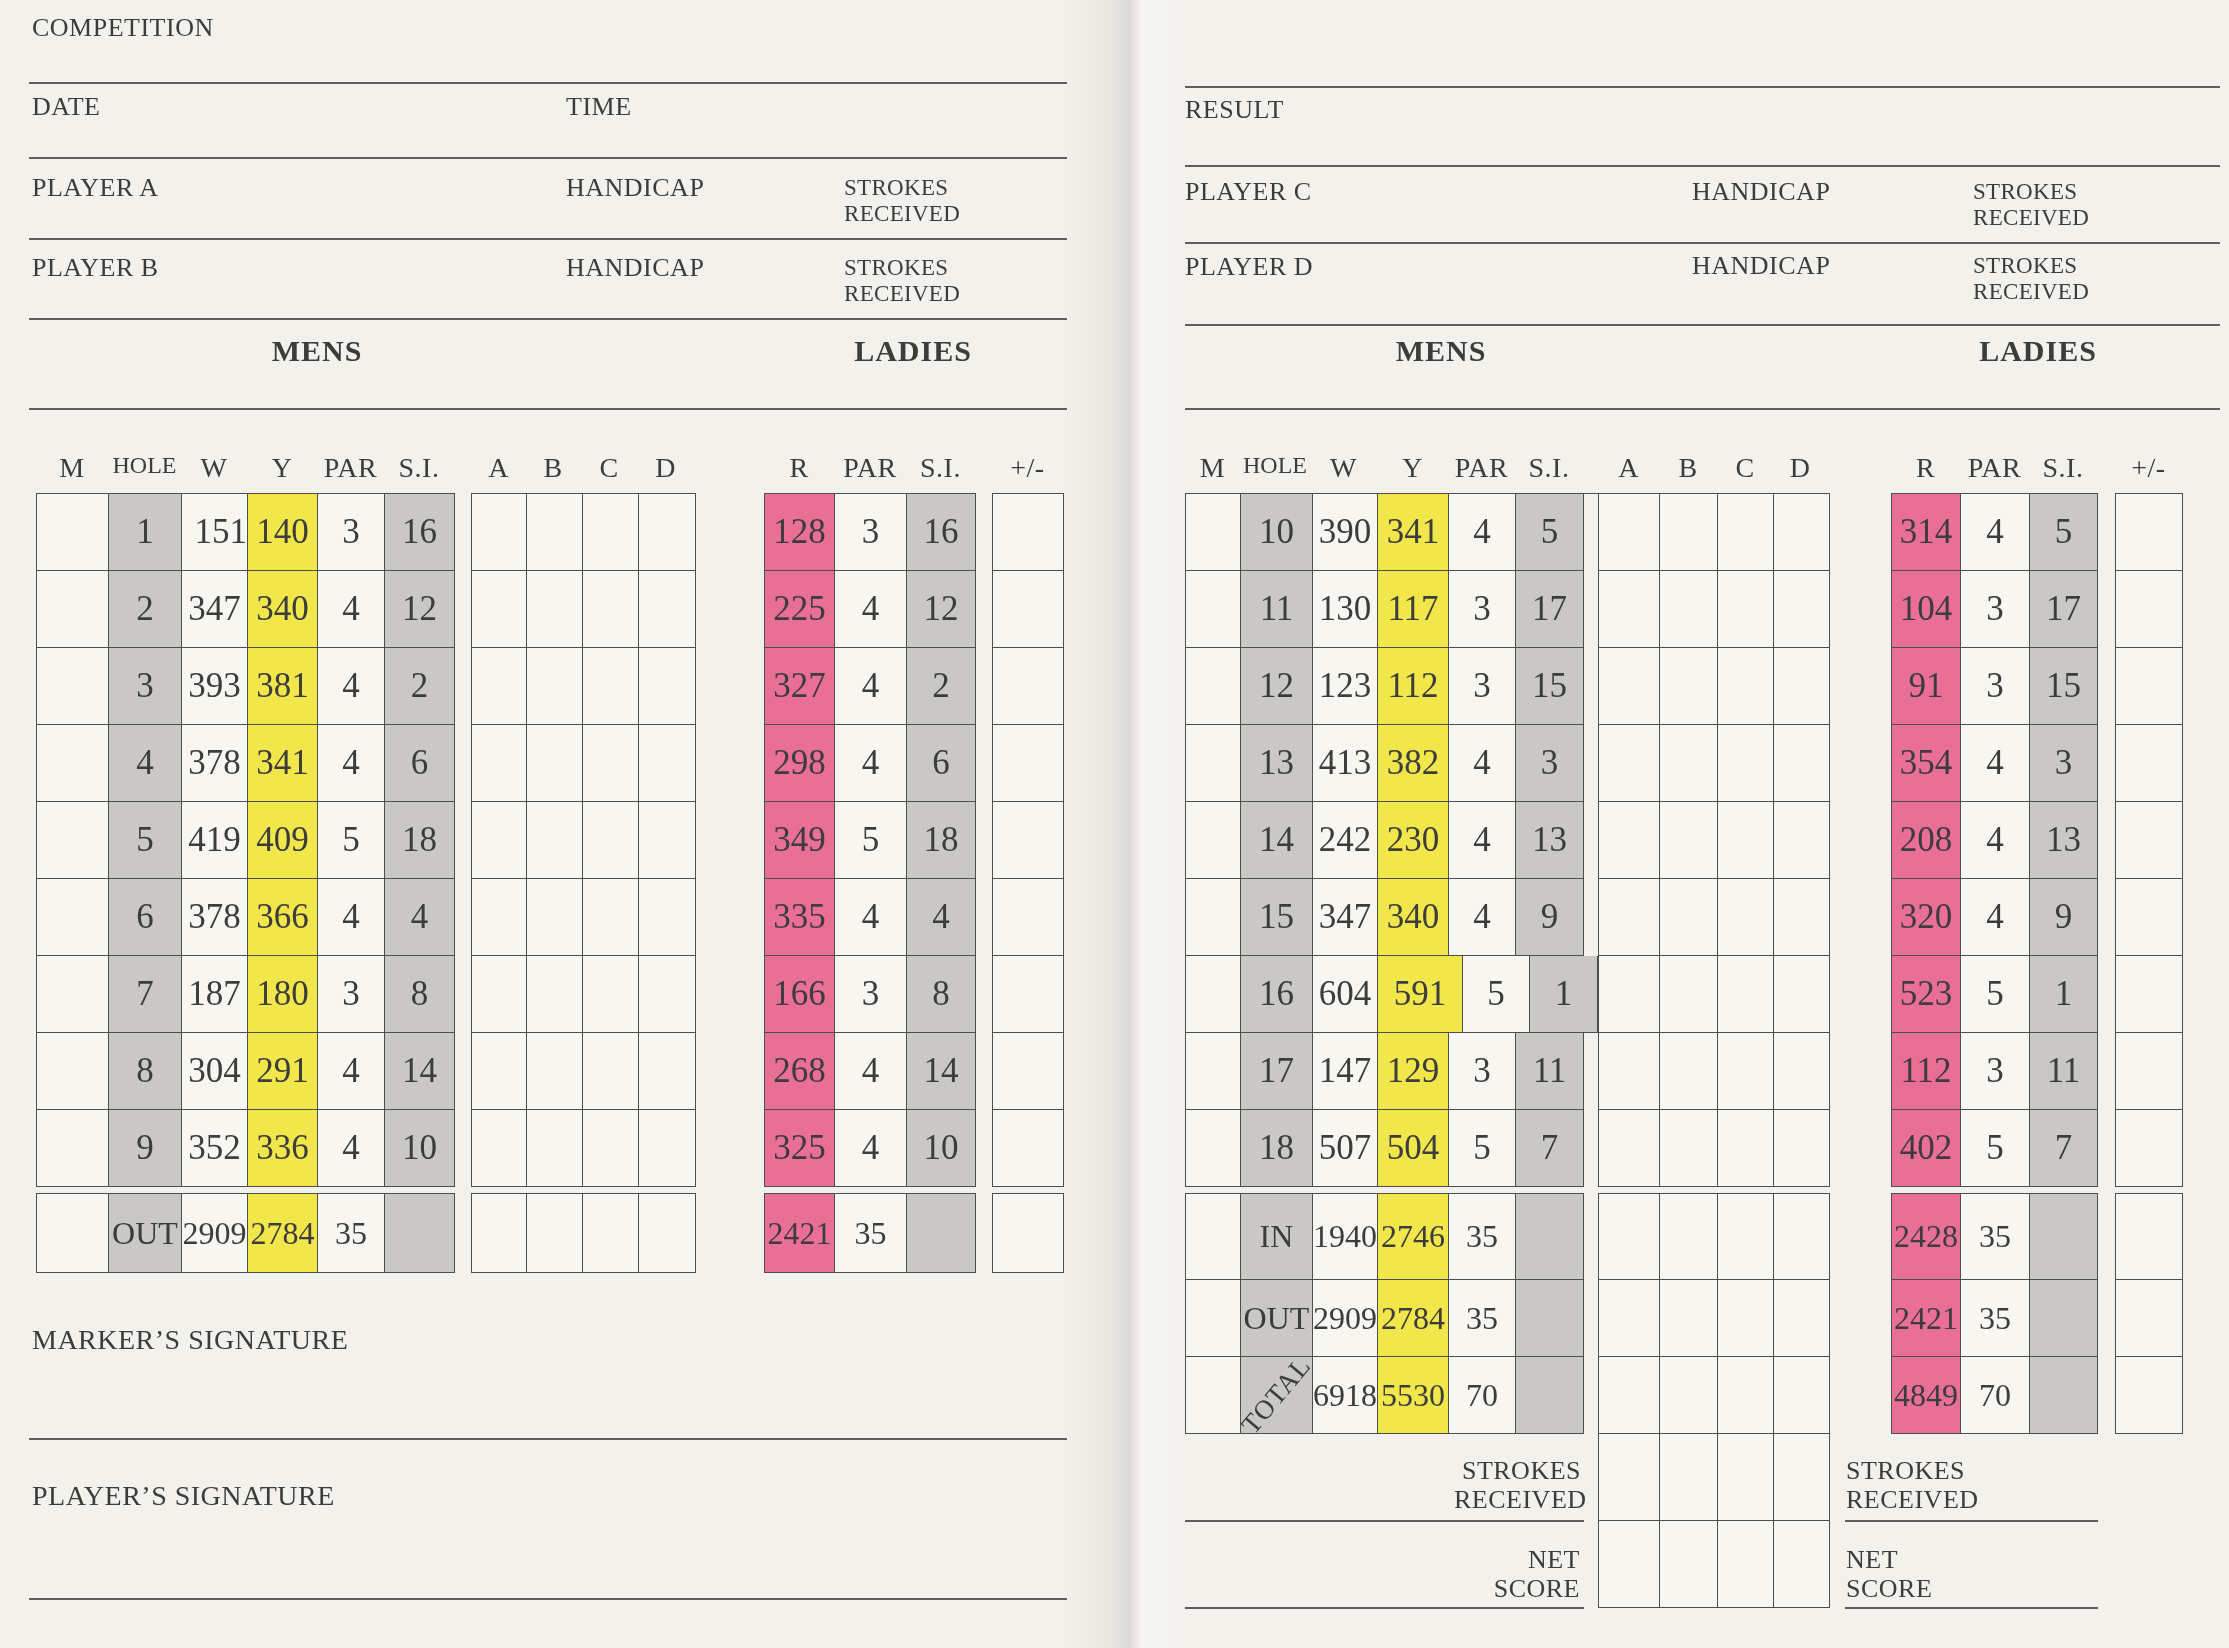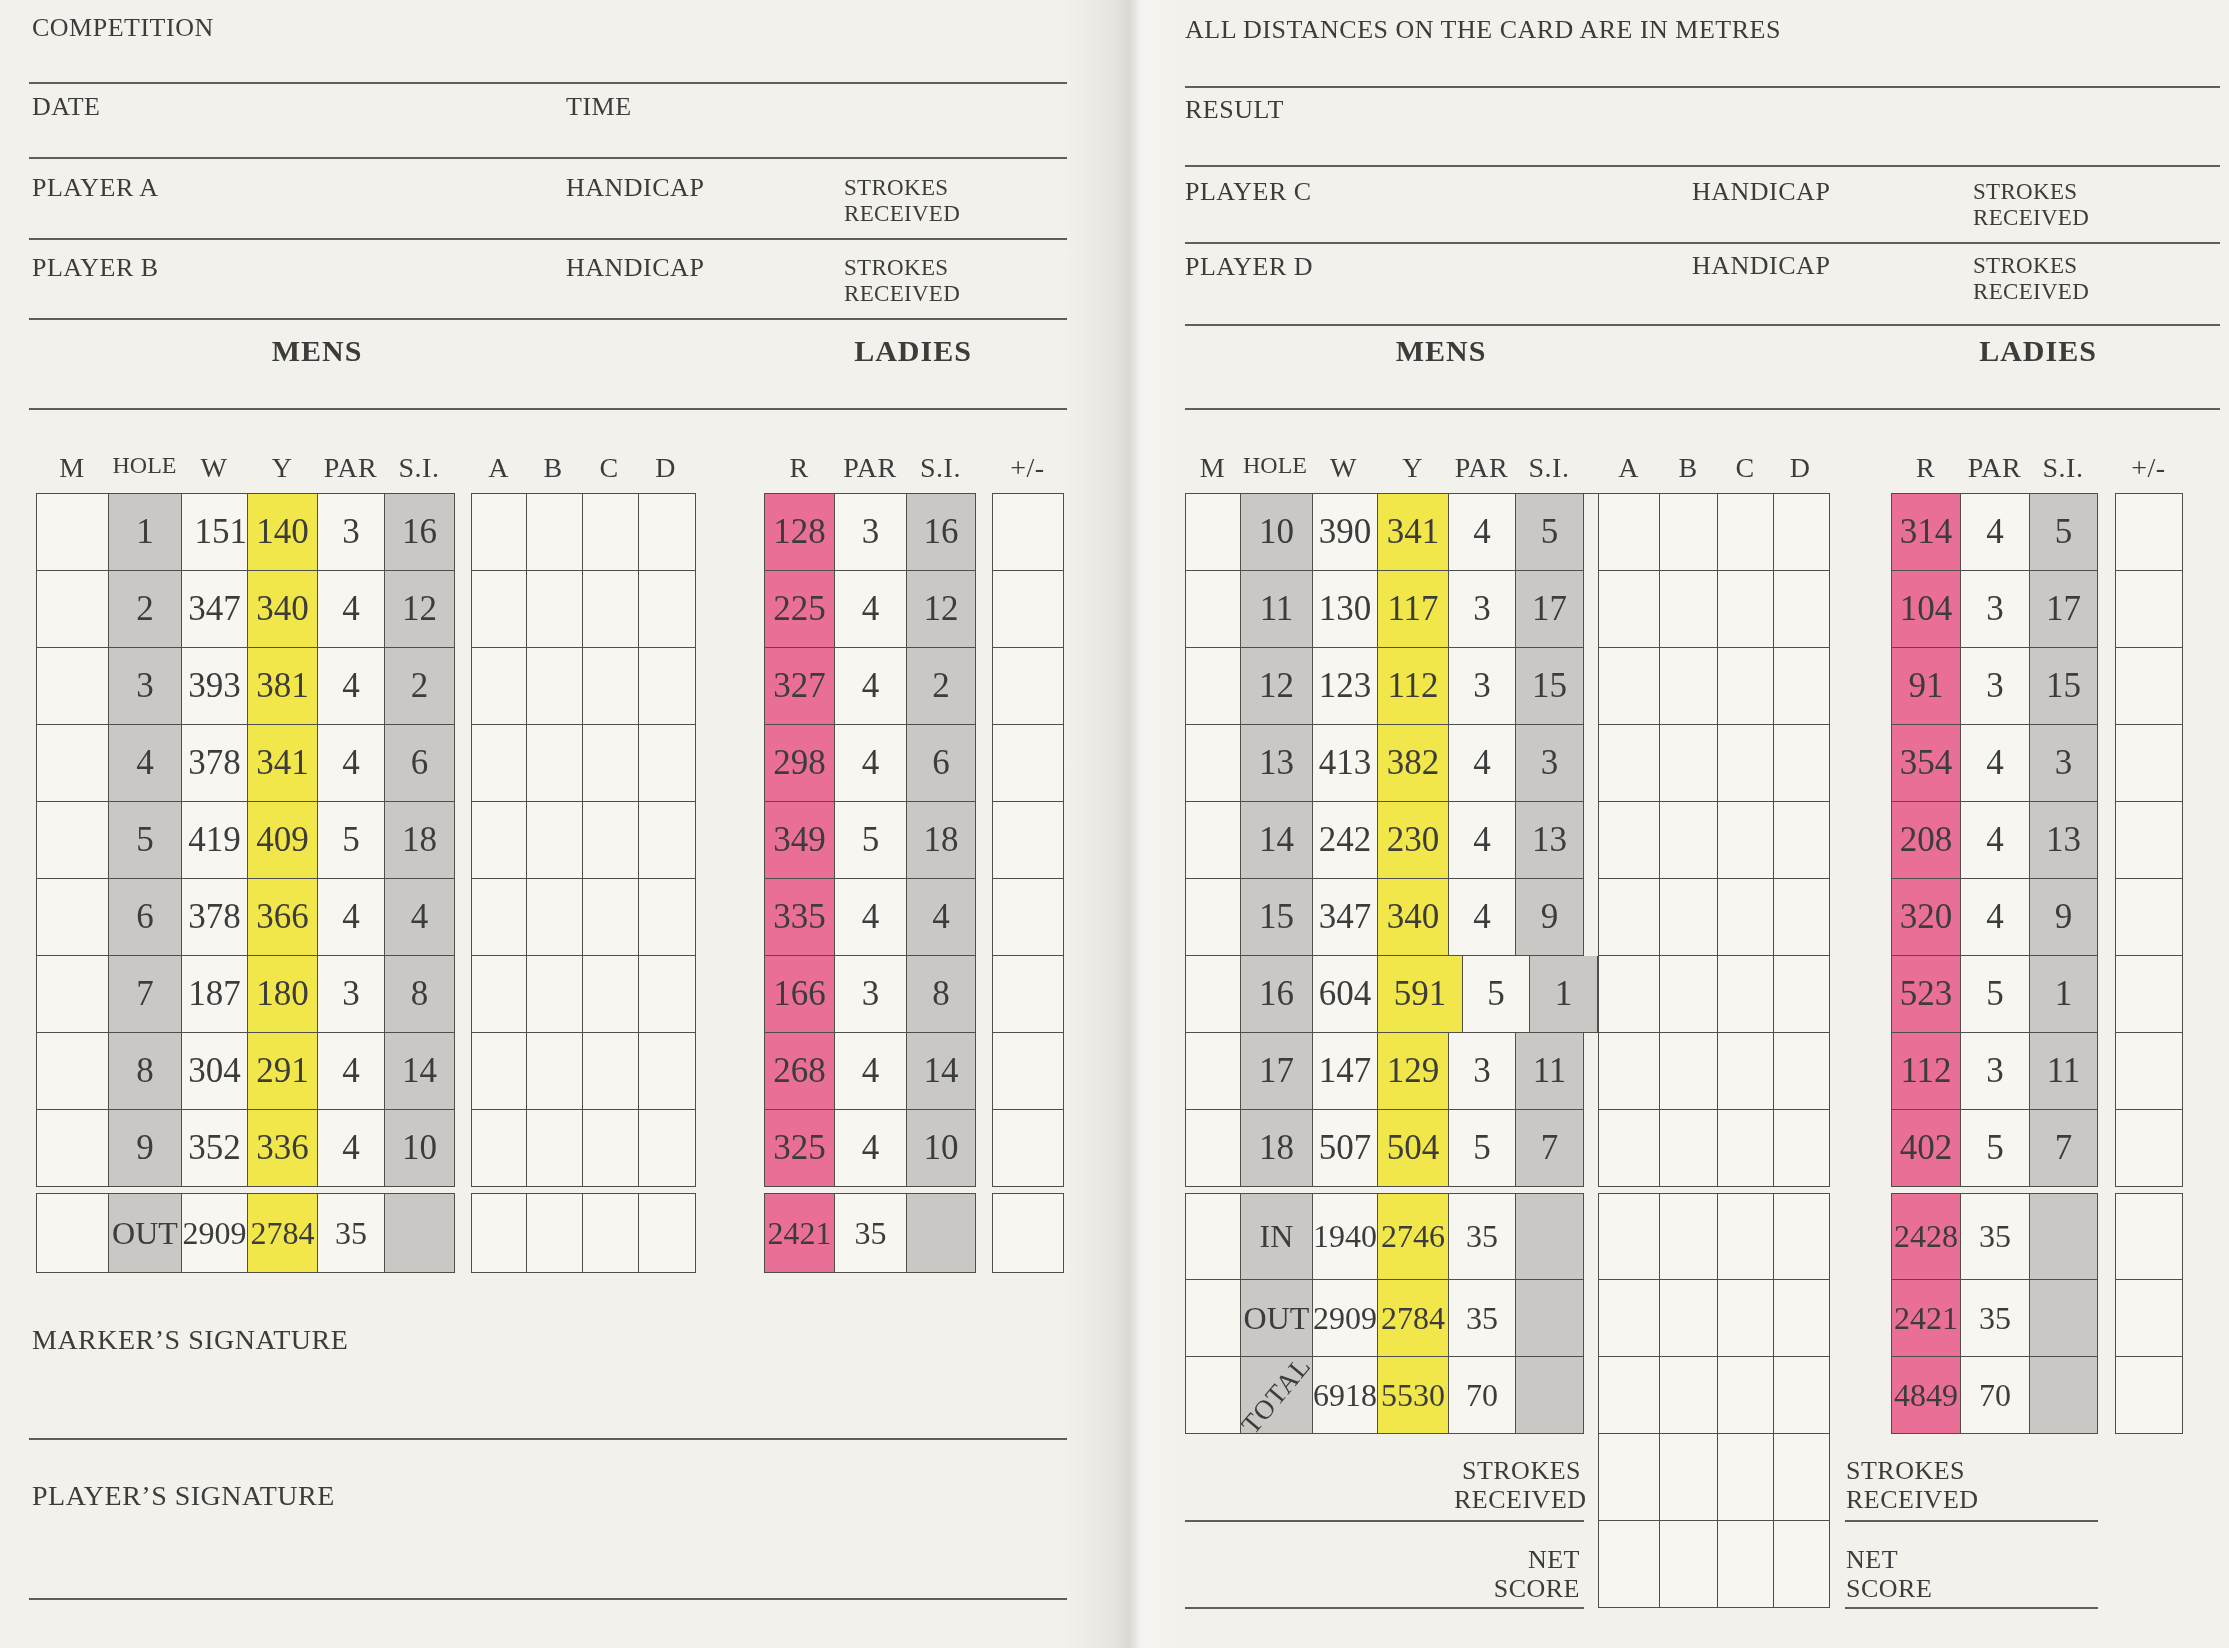--- a/index.html
+++ b/index.html
@@ -48,21 +48,20 @@
   <div class="lbl small" style="left:844px;top:255px;width:130px">STROKES RECEIVED</div>
   <div class="hline" style="left:29px;top:318px;width:1038px"></div>
   <div class="lbl bold center" style="left:173px;top:334px;width:288px">MENS</div>
   <div class="lbl bold center" style="left:769px;top:334px;width:288px">LADIES</div>
   <div class="hline" style="left:29px;top:408px;width:1038px"></div>
   <div class="lbl" style="left:32px;top:1324px;font-size:28px">MARKER’S SIGNATURE</div>
   <div class="hline" style="left:29px;top:1438px;width:1038px"></div>
   <div class="lbl" style="left:32px;top:1480px;font-size:28px">PLAYER’S SIGNATURE</div>
   <div class="hline" style="left:29px;top:1598px;width:1038px"></div>
 
-  <div class="lbl" style="left:1185px;top:15.4px">ALL DISTANCES ON THE CARD ARE IN METRES</div>
   <div class="hline" style="left:1185px;top:86px;width:1035px"></div>
   <div class="lbl" style="left:1185px;top:95px">RESULT</div>
   <div class="hline" style="left:1185px;top:165px;width:1035px"></div>
   <div class="lbl" style="left:1185px;top:177px">PLAYER C</div>
   <div class="lbl" style="left:1692px;top:177px">HANDICAP</div>
   <div class="lbl small" style="left:1973px;top:179px;width:134px">STROKES RECEIVED</div>
   <div class="hline" style="left:1185px;top:242px;width:1035px"></div>
   <div class="lbl" style="left:1185px;top:252px">PLAYER D</div>
   <div class="lbl" style="left:1692px;top:251px">HANDICAP</div>
   <div class="lbl small" style="left:1973px;top:253px;width:134px">STROKES RECEIVED</div>

